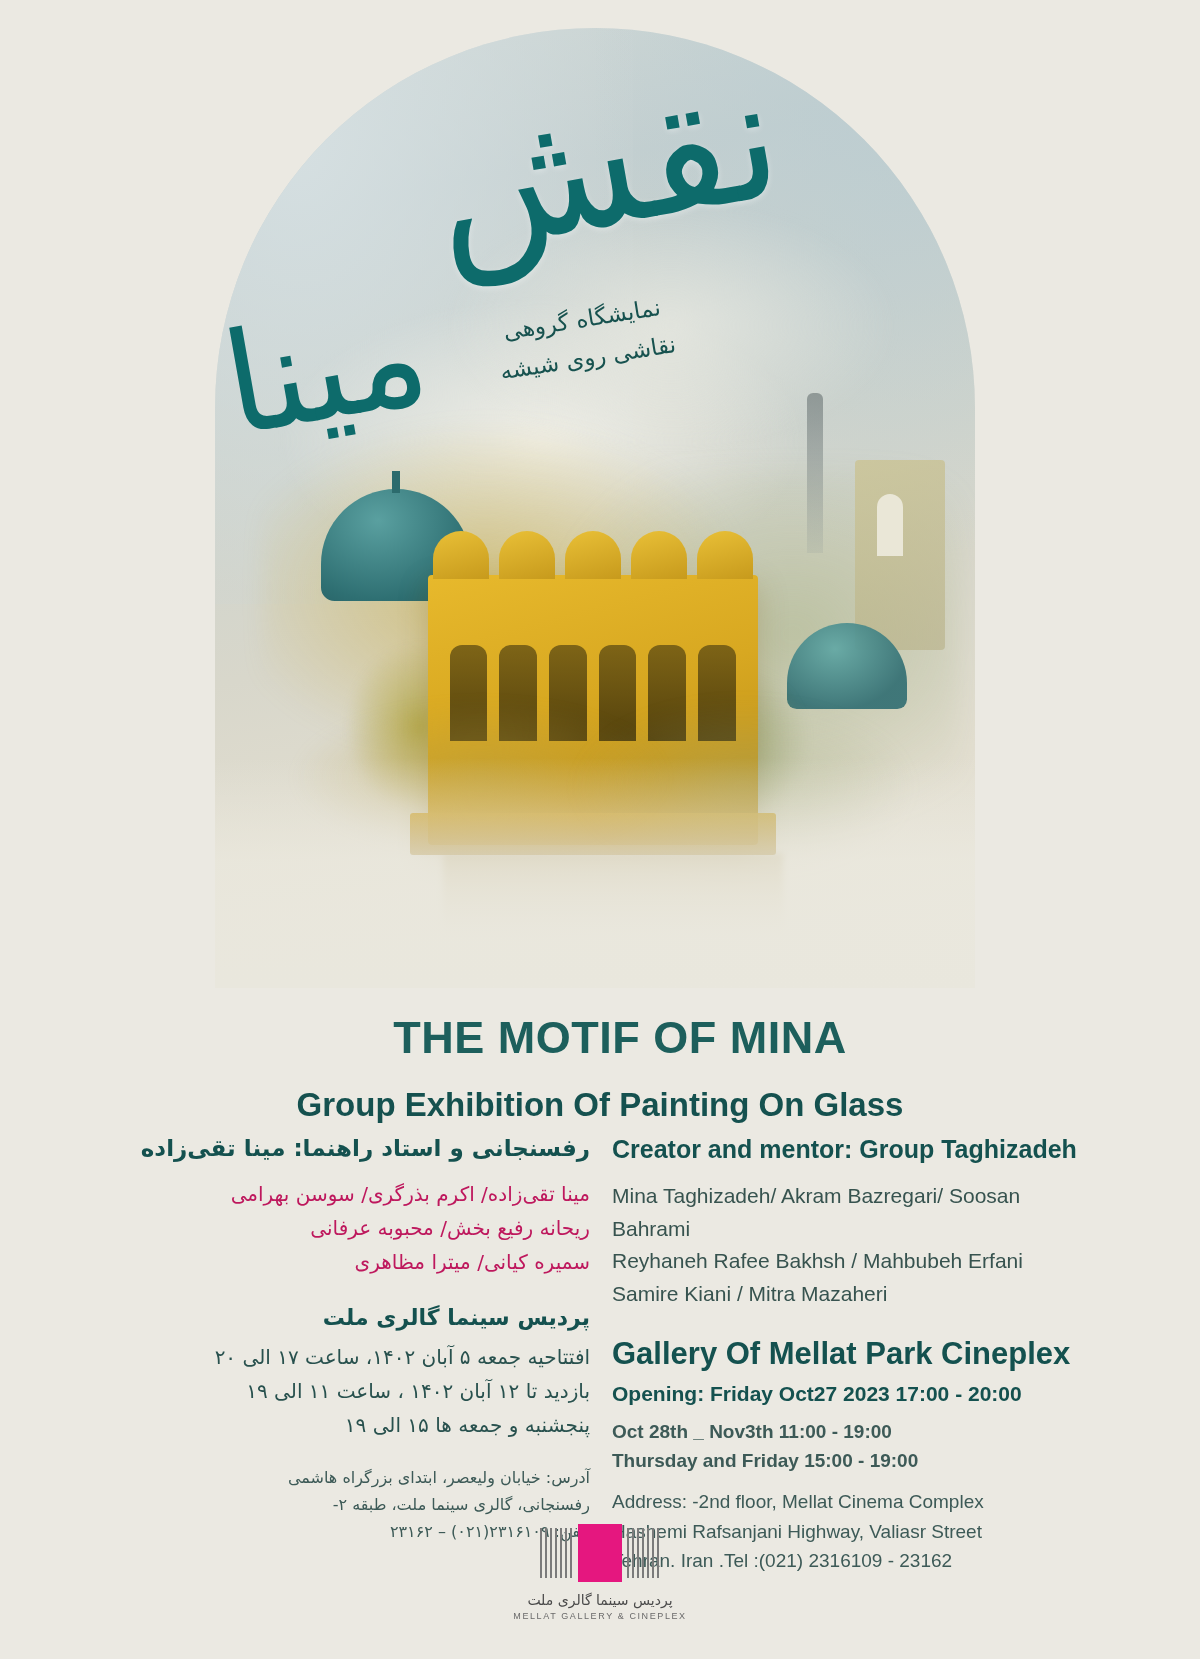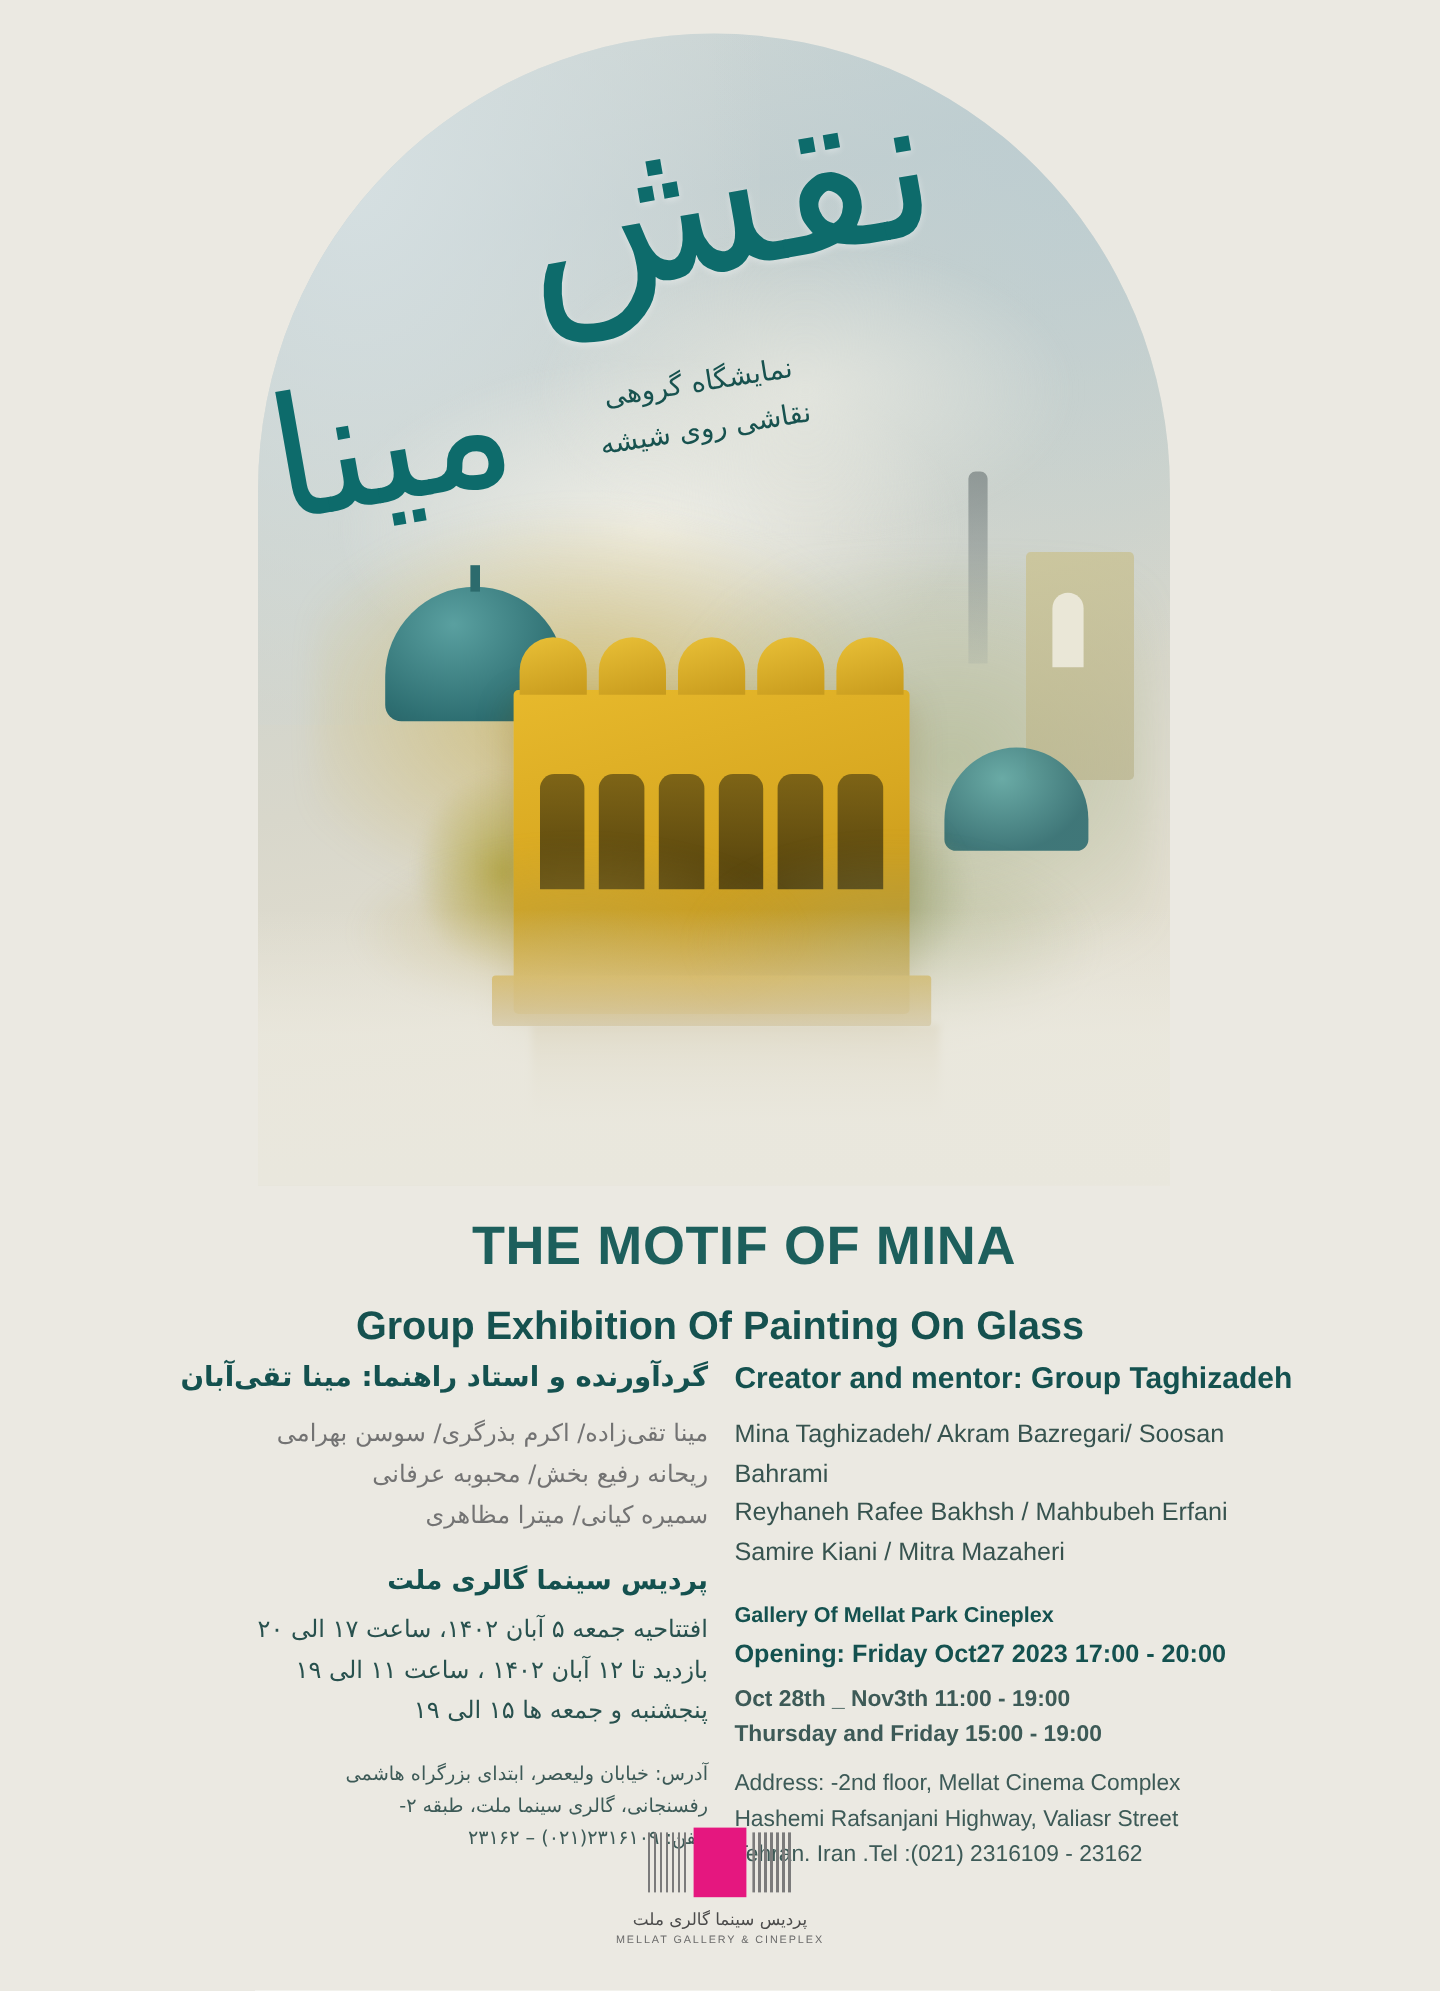--- a/index.html
+++ b/index.html
@@ -334,25 +334,25 @@
   .names {
     margin-top: 16px;
     font-size: 21px;
     line-height: 1.55;
     color: #37534f;
   }
   .names-fa {
     margin-top: 16px;
     font-size: 20px;
     line-height: 1.7;
-    color: #737373;
+    color: #be185d;
   }
   .venue {
     margin-top: 26px;
-    font-size: 18px;
+    font-size: 31px;
     font-weight: bold;
     color: #14514f;
   }
   .opening {
     margin-top: 10px;
     font-size: 21px;
     font-weight: bold;
     color: #14514f;
   }
   .hours {
@@ -472,21 +472,21 @@
   </div>
 
   <div class="headline">
     <div class="h1">THE MOTIF OF MINA</div>
     <div class="h2">Group Exhibition Of Painting On Glass</div>
   </div>
 
   <div class="columns">
 
     <div class="col-fa">
-      <div class="lead-fa">گردآورنده و استاد راهنما: مینا تقی‌آبان</div>
+      <div class="lead-fa">رفسنجانی و استاد راهنما: مینا تقی‌زاده</div>
       <div class="names-fa">
         <div>مینا تقی‌زاده/ اکرم بذرگری/ سوسن بهرامی</div>
         <div>ریحانه رفیع بخش/ محبوبه عرفانی</div>
         <div>سمیره کیانی/ میترا مظاهری</div>
       </div>
       <div class="venue-fa">پردیس سینما گالری ملت</div>
       <div class="opening-fa">
         <div>افتتاحیه جمعه ۵ آبان ۱۴۰۲، ساعت ۱۷ الی ۲۰</div>
         <div>بازدید تا ۱۲ آبان ۱۴۰۲ ، ساعت ۱۱ الی ۱۹</div>
         <div>پنجشنبه و جمعه ها ۱۵ الی ۱۹</div>

